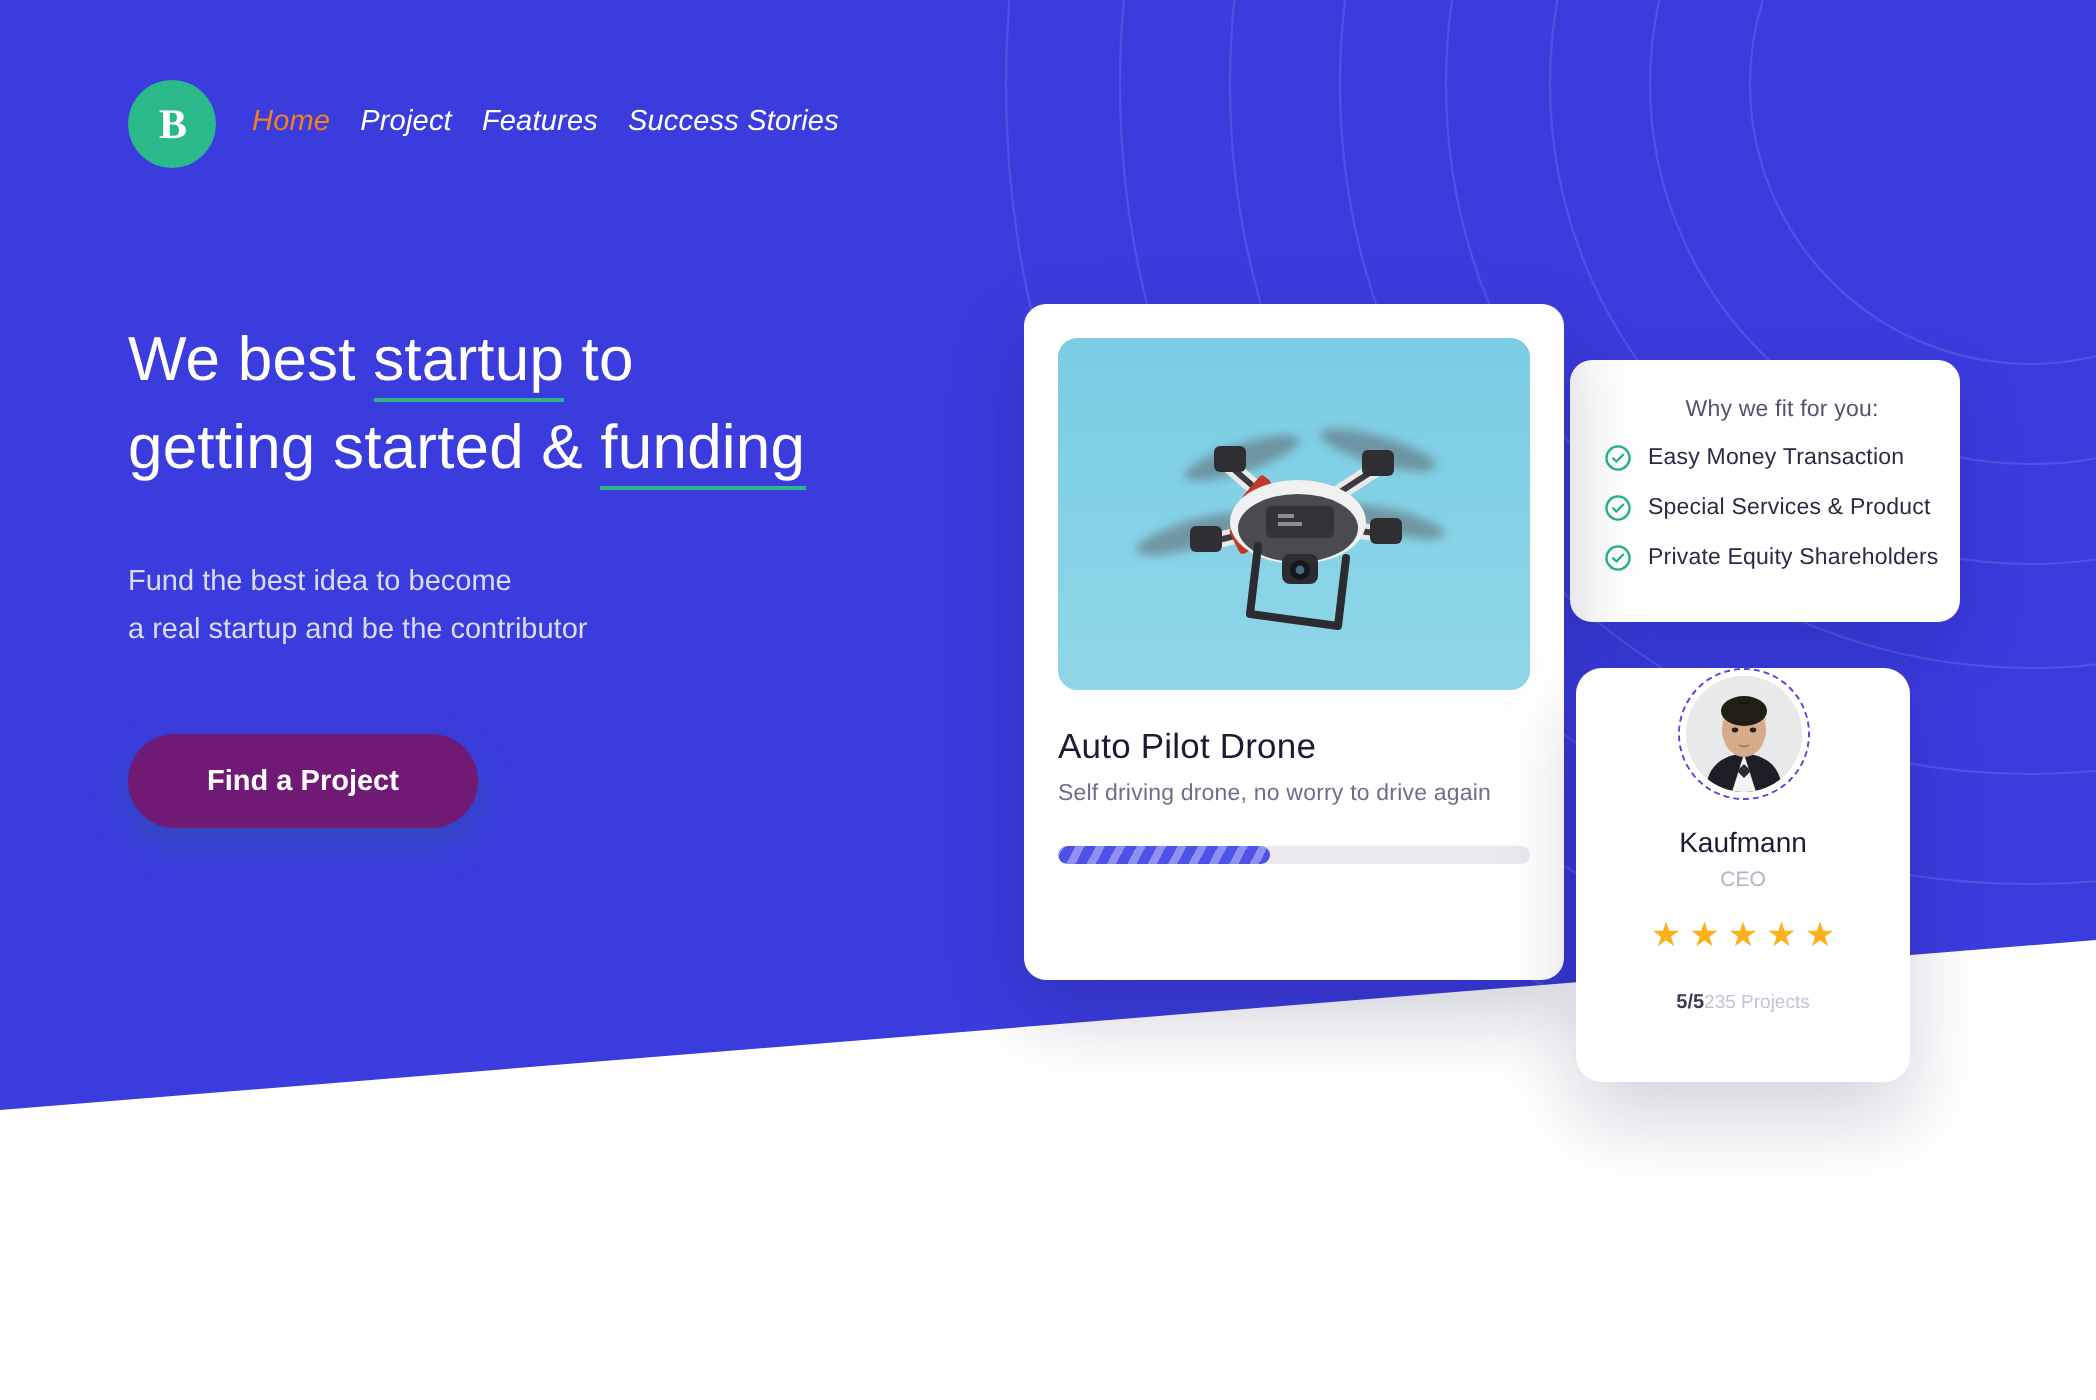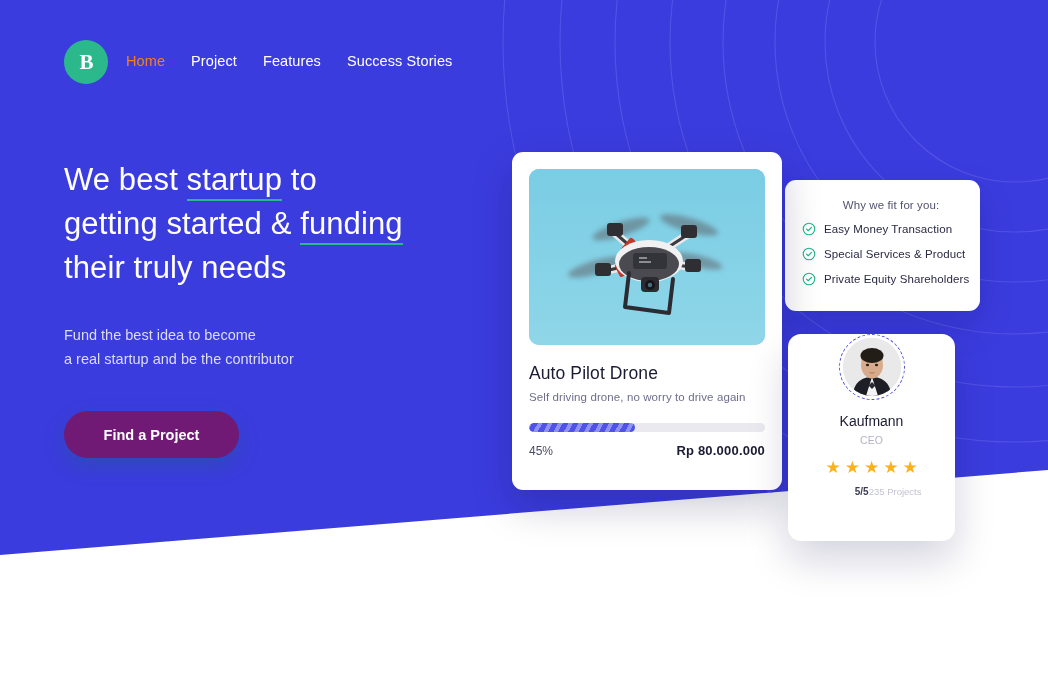--- a/index.html
+++ b/index.html
@@ -25,21 +25,21 @@
   #header { position:absolute; left:0; top:0; width:1048px; height:126px; z-index:20; }
 
   #logo {
     position:absolute; left:64px; top:40px;
     width:44px; height:44px; border-radius:50%;
     background:#2BB98C;
     display:flex; align-items:center; justify-content:center;
     color:#fff; font-size:21px; font-weight:bold;
     font-family:"Liberation Serif", serif; letter-spacing:-1px;
   }
-  #nav { position:absolute; left:126px; top:53px; display:flex; gap:26px; align-items:flex-start; }
+  #nav { position:absolute; left:126px; top:53px; display:flex; gap:15px; align-items:flex-start;font-style:italic; }
   .nav-link {
     color:#ffffff; font-size:14.5px; letter-spacing:.1px;
     text-decoration:none; white-space:nowrap; cursor:pointer;
   }
   .nav-link.active { color:#F2811D; }
 
   
   #profile-chip {
     position:absolute; right:60px; top:40px;
     height:50px; min-width:132px;
@@ -142,21 +142,21 @@
   }
   #testimonial-avatar {
     width:58px; height:58px; border-radius:50%; overflow:hidden; position:relative;
     background:linear-gradient(180deg,#ececec 0%, #e2e2e2 100%);
   }
   #testimonial-name { margin-top:13px; font-size:14px; color:#1b1b33; }
   #testimonial-role { margin-top:5px; font-size:10.5px; color:#b4b4c8; }
   #stars { margin-top:13px; display:flex; gap:4px; }
   .star { color:#FBB11B; font-size:17px; line-height:17px; }
   #testimonial-stats {
-    margin-top:10px; width:100px; display:flex; justify-content:flex-end; align-items:center;
+    margin-top:20px; width:100px; display:flex; justify-content:center; align-items:center;
   }
   #rating-value { font-size:10px; color:#3a3a55; font-weight:bold; }
   #projects-count { font-size:9.5px; color:#c3c3d2; white-space:nowrap; }
 </style>
 </head>
 <body>
 
 <div id="hero-bg"></div>
 
 <svg id="hero-arcs" viewBox="0 0 1048 700">
@@ -184,21 +184,20 @@
     <a class="nav-link">Features</a>
     <a class="nav-link">Success Stories</a>
   </nav>
 
 </div>
 
 <div id="hero-copy">
   <h1 id="headline">
     <span>We best </span><span class="hl-underline">startup</span><span> to</span><br>
     <span>getting started &amp; </span><span class="hl-underline">funding</span><br>
-    <span>their truly needs</span>
   </h1>
 
   <div id="subcopy">
     <div>Fund the best idea to become</div>
     <div>a real startup and be the contributor</div>
   </div>
 
   <button id="cta-button">Find a Project</button>
 </div>
 
@@ -265,24 +264,20 @@
     </svg>
   </div>
 
   <div id="project-title">Auto Pilot Drone</div>
   <div id="project-desc">Self driving drone, no worry to drive again</div>
 
   <div id="progress-track">
     <div id="progress-fill" style="width: 45%;"></div>
   </div>
 
-  <div id="project-meta">
-    <span id="project-pct">45%</span>
-    <span id="project-amount">Rp 80.000.000</span>
-  </div>
 </div>
 
 <div id="benefits-card">
   <div id="benefits-title">Why we fit for you:</div>
 
   <div class="benefit-row">
     <svg class="check-icon" viewBox="0 0 16 16">
       <circle cx="8" cy="8" r="6.6" fill="none" stroke="#23B489" stroke-width="1.3"></circle>
       <path d="M5.2 8.2 L7.1 10 L10.9 6.1" fill="none" stroke="#23B489" stroke-width="1.3" stroke-linecap="round" stroke-linejoin="round"></path>
     </svg>

